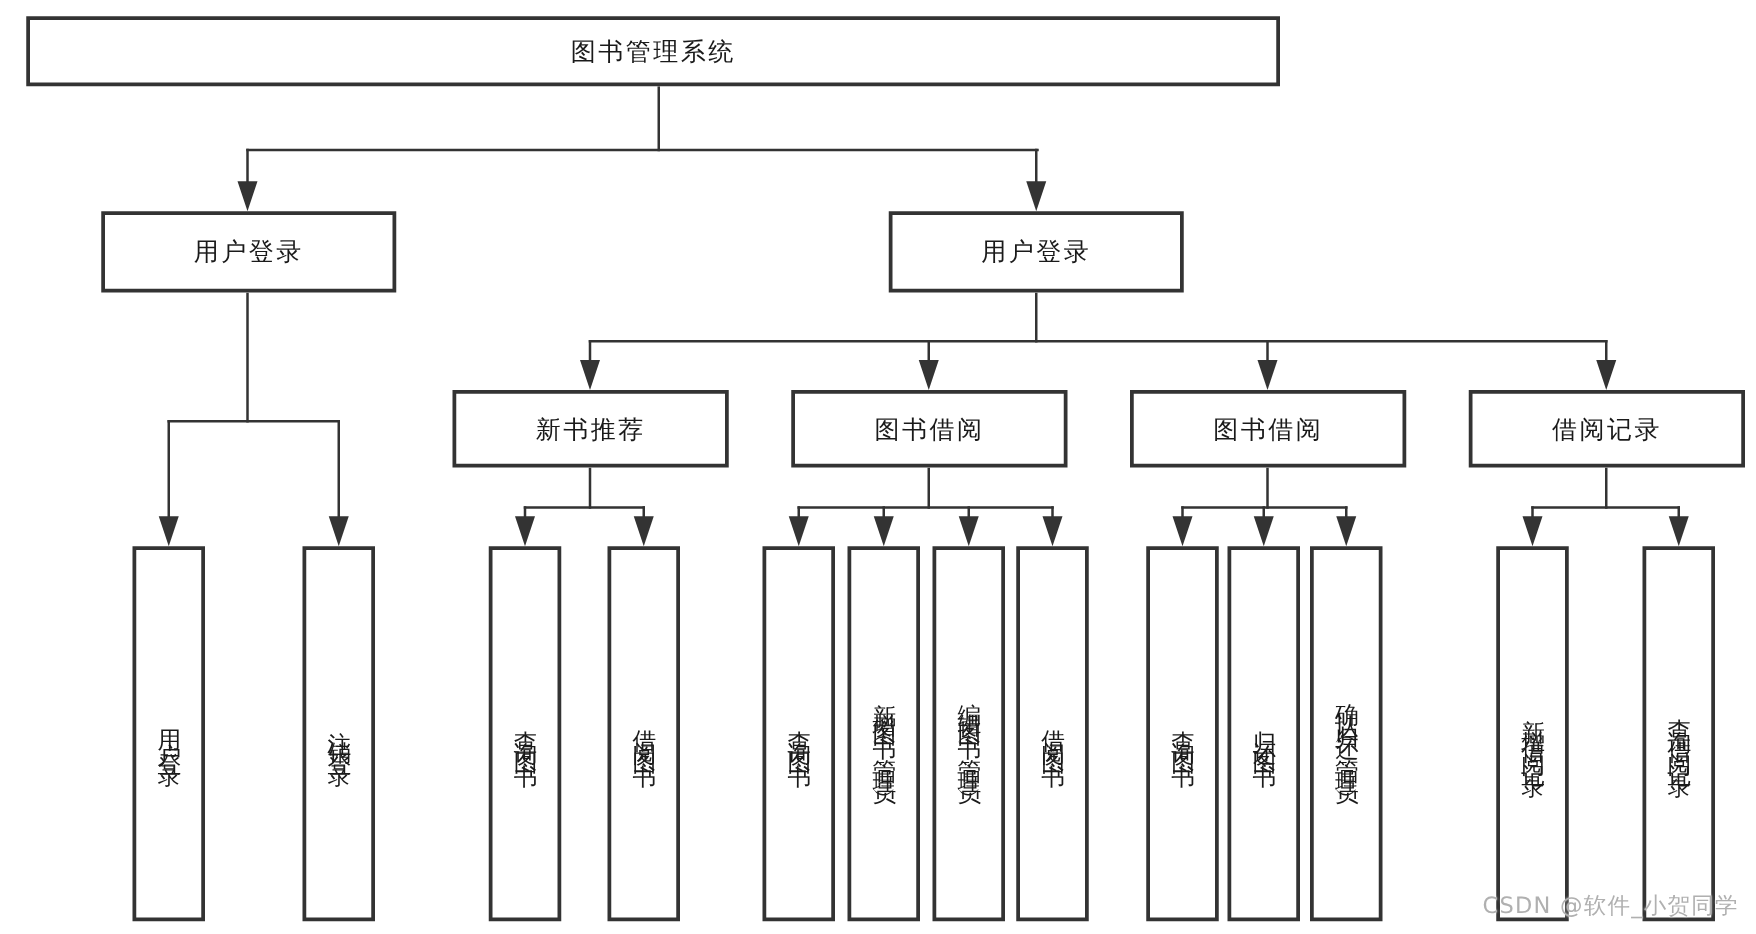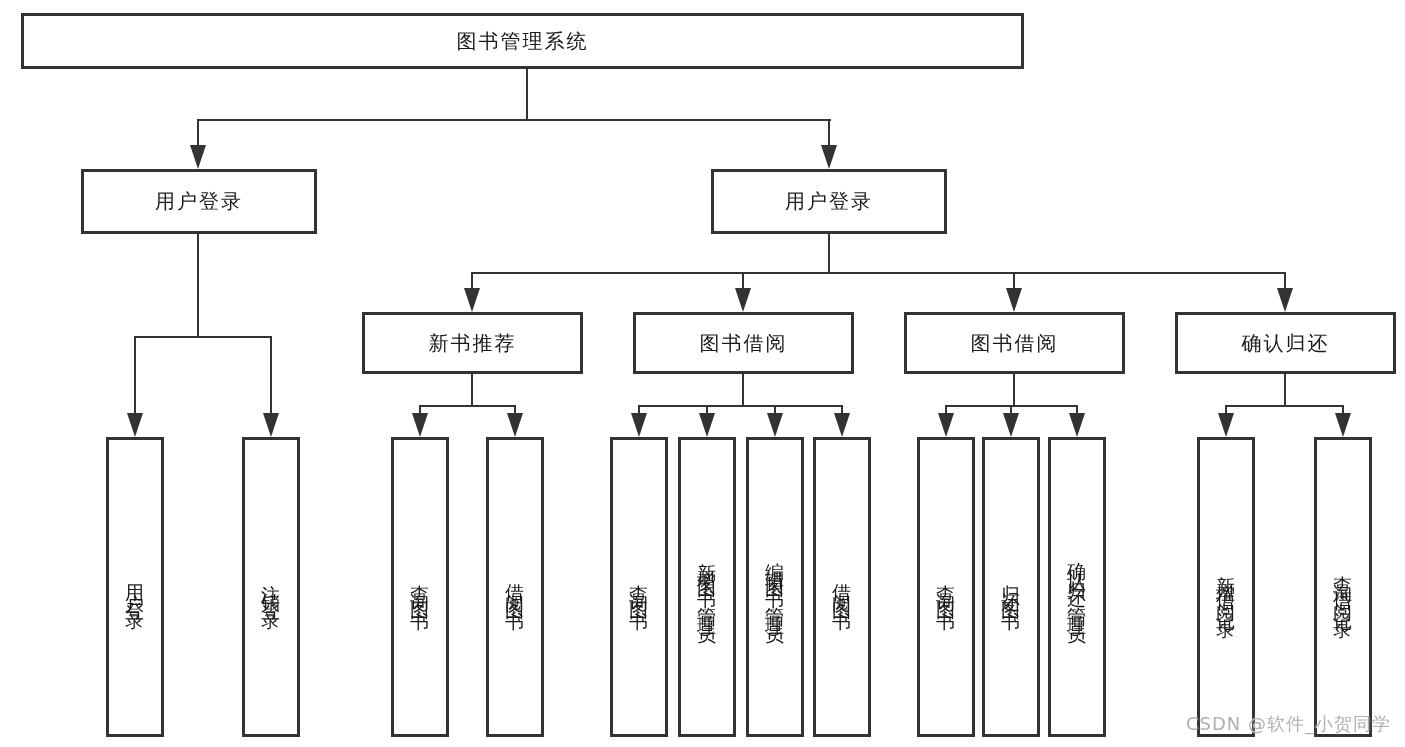--- a/index.html
+++ b/index.html
@@ -147,21 +147,21 @@
   <div class="box" style="left:362px; top:312px; width:221px; height:62px;">
     <span class="h-label">新书推荐</span>
   </div>
   <div class="box" style="left:633px; top:312px; width:221px; height:62px;align-items:center;">
     <span class="h-label">图书借阅</span>
   </div>
   <div class="box" style="left:904px; top:312px; width:221px; height:62px;">
     <span class="h-label">图书借阅</span>
   </div>
   <div class="box" style="left:1175px; top:312px; width:221px; height:62px;">
-    <span class="h-label">确认归还</span>
+    <span class="h-label">借阅记录</span>
   </div>
 
   <div class="box" style="left:106px; top:437px; width:58px; height:300px;">
     <span class="v-label">用户登录</span>
   </div>
   <div class="box" style="left:242px; top:437px; width:58px; height:300px;">
     <span class="v-label">注销登录</span>
   </div>
 
   <div class="box" style="left:391px; top:437px; width:58px; height:300px;">

